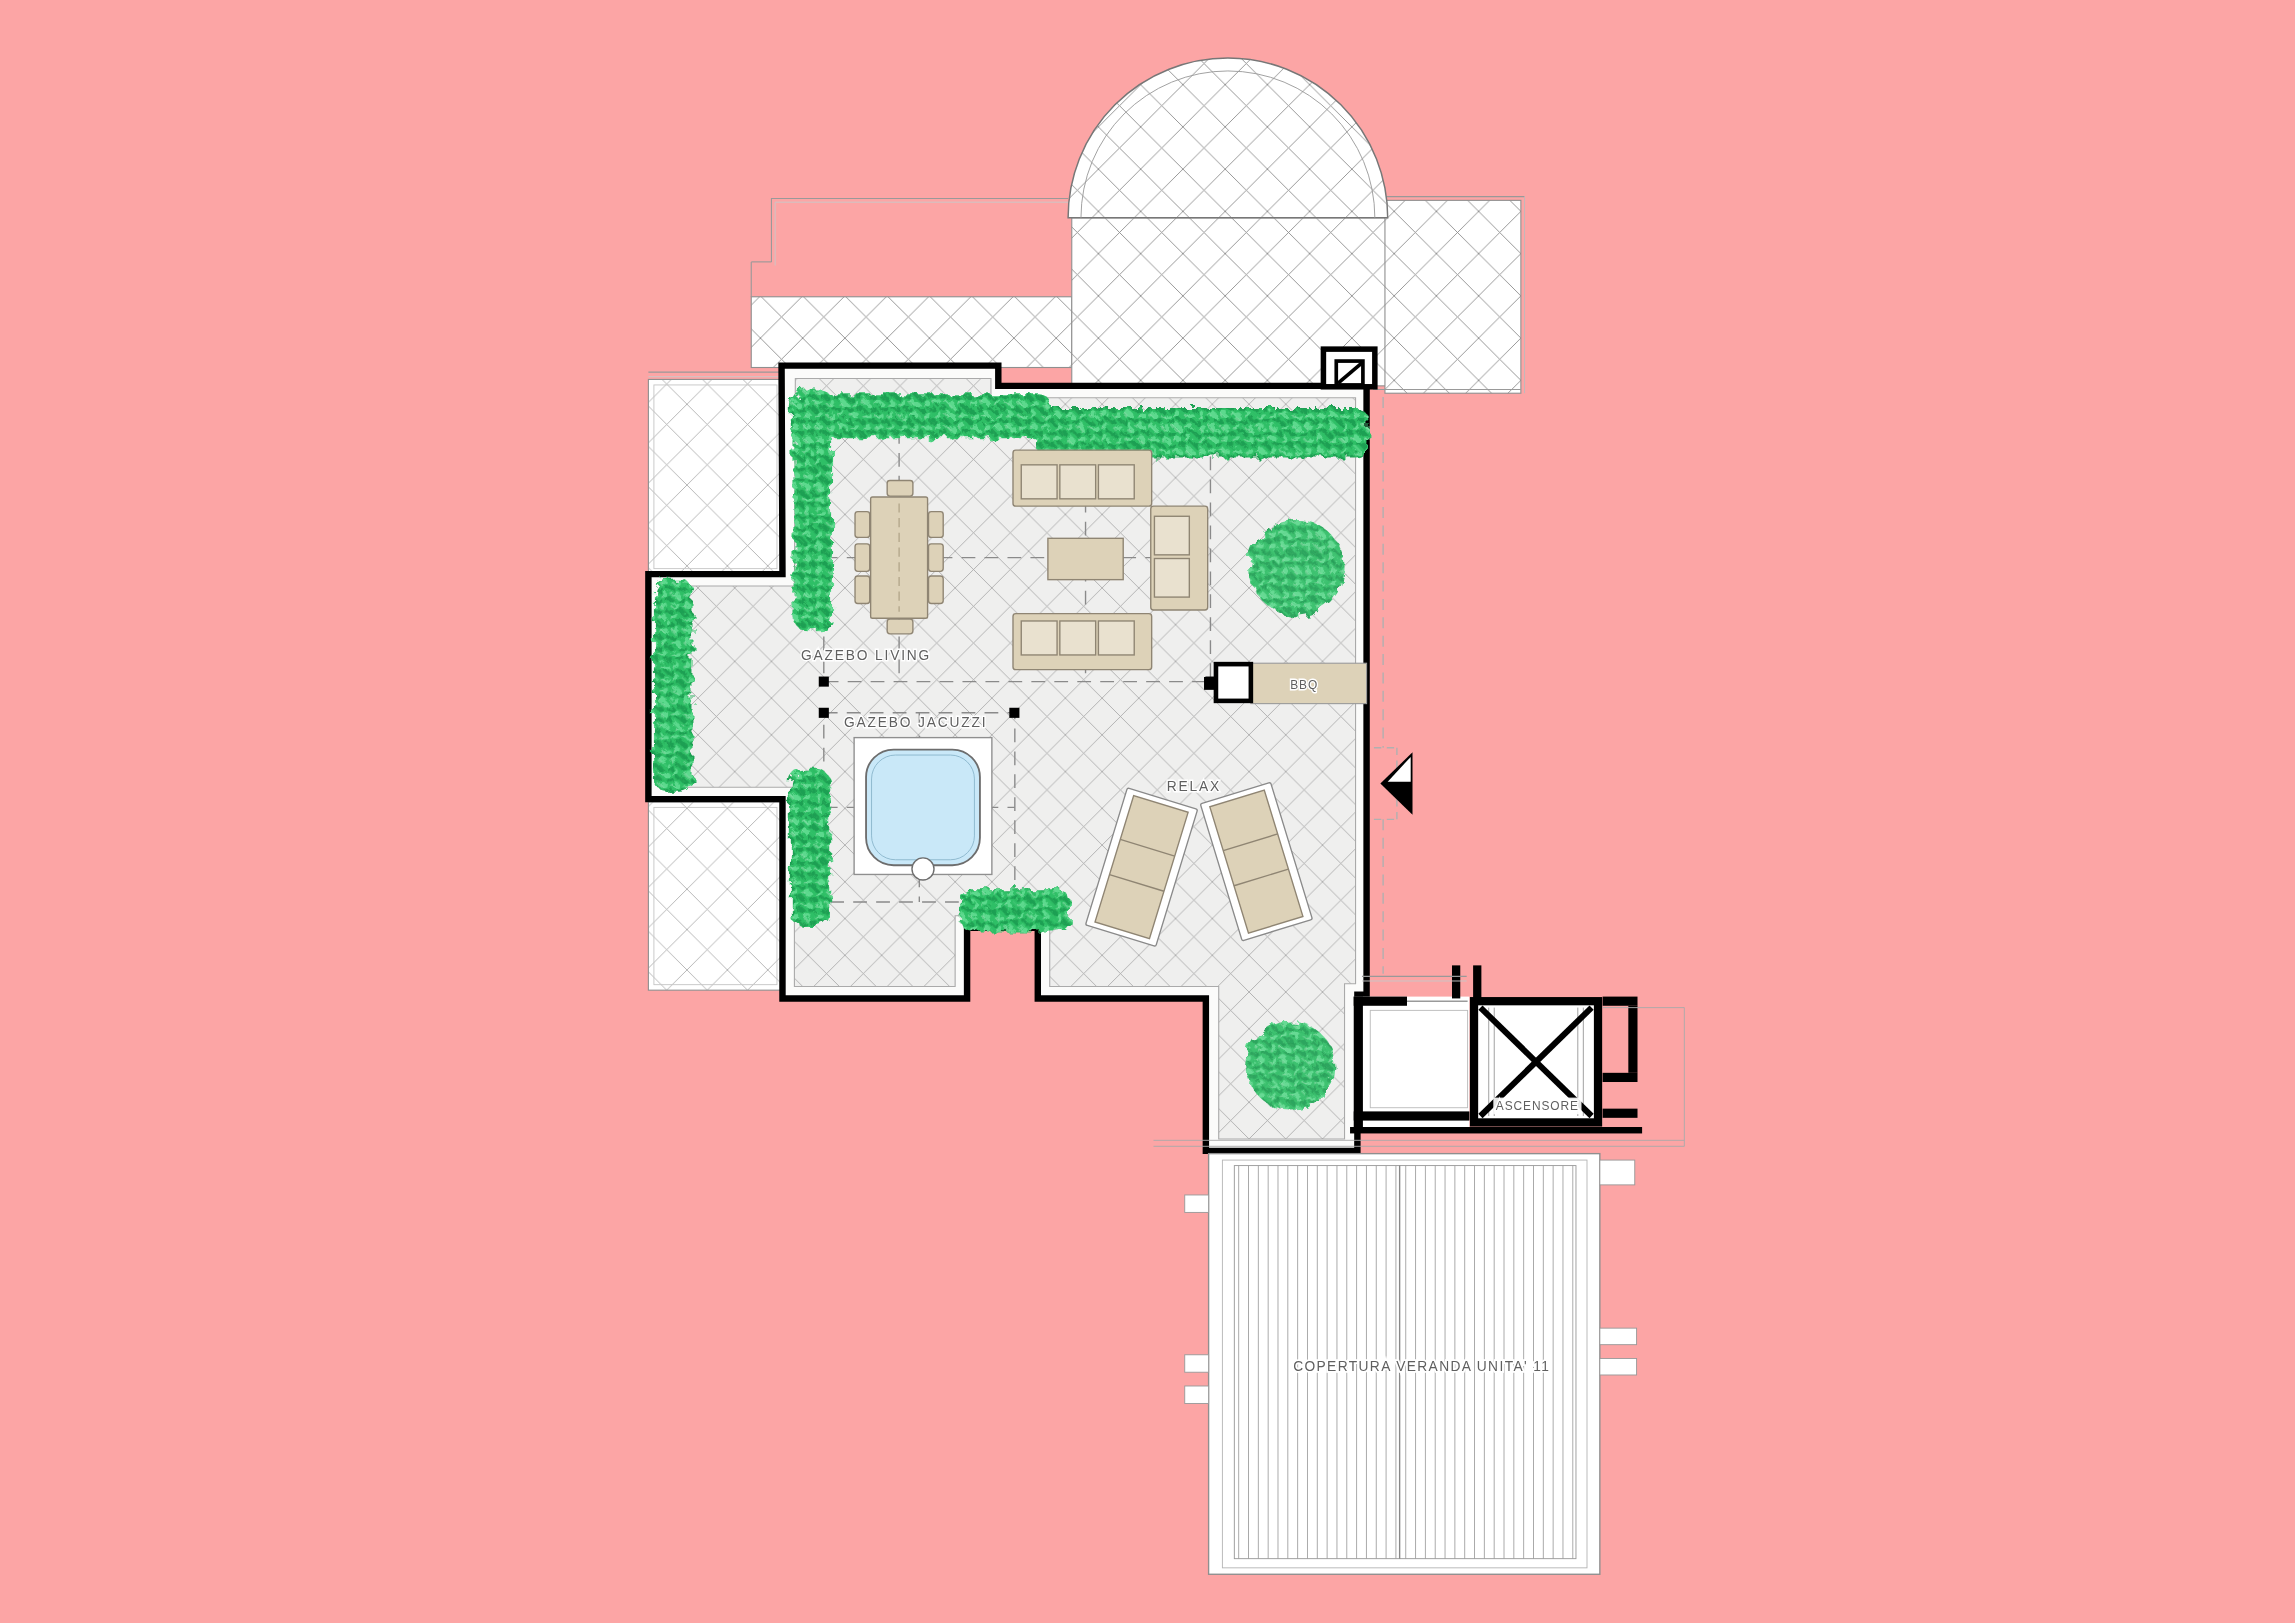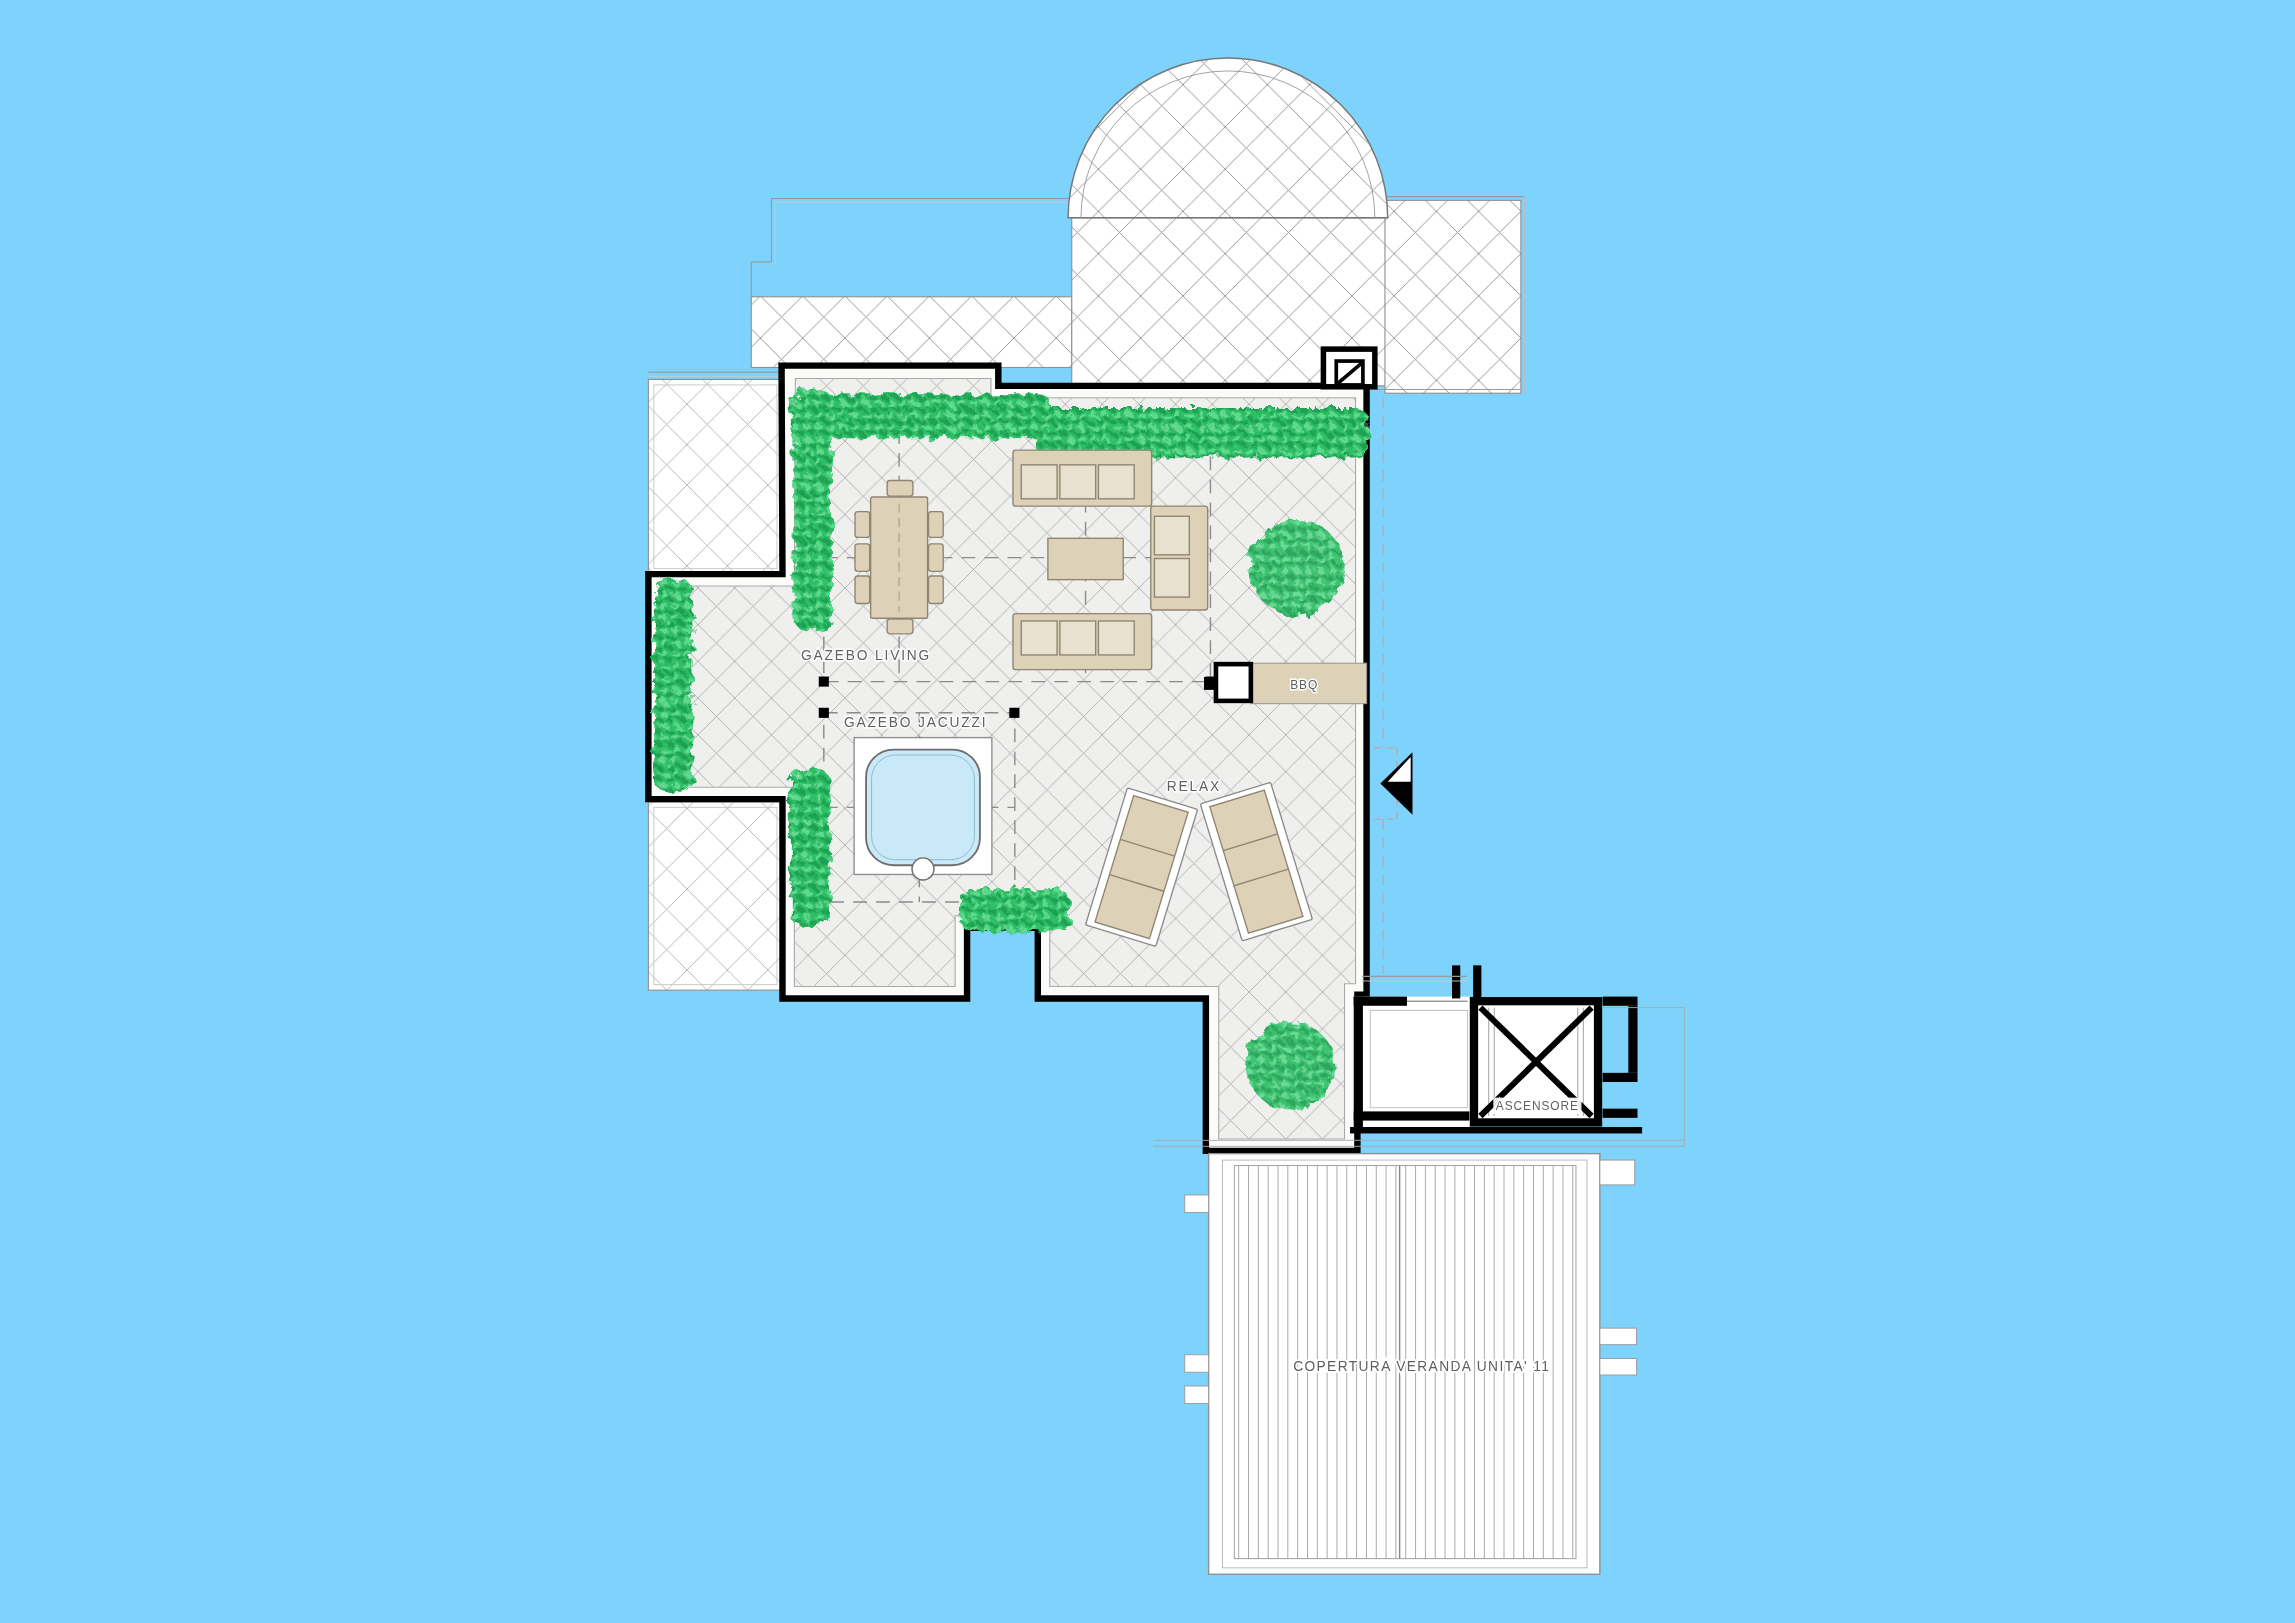--- a/index.html
+++ b/index.html
@@ -1,16 +1,16 @@
 <!DOCTYPE html>
 <html style="--c-wall: #000000; --c-line: #8f8f8f; --c-line-light: #b5b5b5; --c-terrace-bg: #f0f0ef; --c-hatch: #a4a4a4; --c-furniture: #ddd2b8; --c-furniture-light: #e9e1cf; --c-furniture-edge: #8f8573; --c-hedge: #2fbf66; --c-hedge-dark: #1fa053; --c-hedge-light: #5cd98d; --c-pool: #c9e8f8; --c-label-text: #5f5f5f;font-size:14.7px"><head>
 <meta charset="utf-8">
 <style>
   html,body{margin:0;padding:0;background:#ffffff;}
-  .canvas{position:relative;width:2296px;height:1624px;background:#7dd3fc;overflow:hidden;
+  .canvas{position:relative;width:2296px;height:1624px;background:#fca5a5;overflow:hidden;
           font-family:"Liberation Sans", sans-serif;}
   svg{position:absolute;left:0;top:0;}
   text{font-family:"Liberation Sans", sans-serif; fill:var(--c-label-text,#5f5f5f);}
   .lbl{font-size:15px;letter-spacing:2px;paint-order:stroke;stroke:#ffffff;stroke-width:3px;}
   .lbl-sm{font-size:13px;letter-spacing:1px;paint-order:stroke;stroke:#ffffff;stroke-width:3px;}
   .lbl-ver{font-size:15px;letter-spacing:1.5px;paint-order:stroke;stroke:#ffffff;stroke-width:4px;}
 </style>
 </head>
 <body>
 

